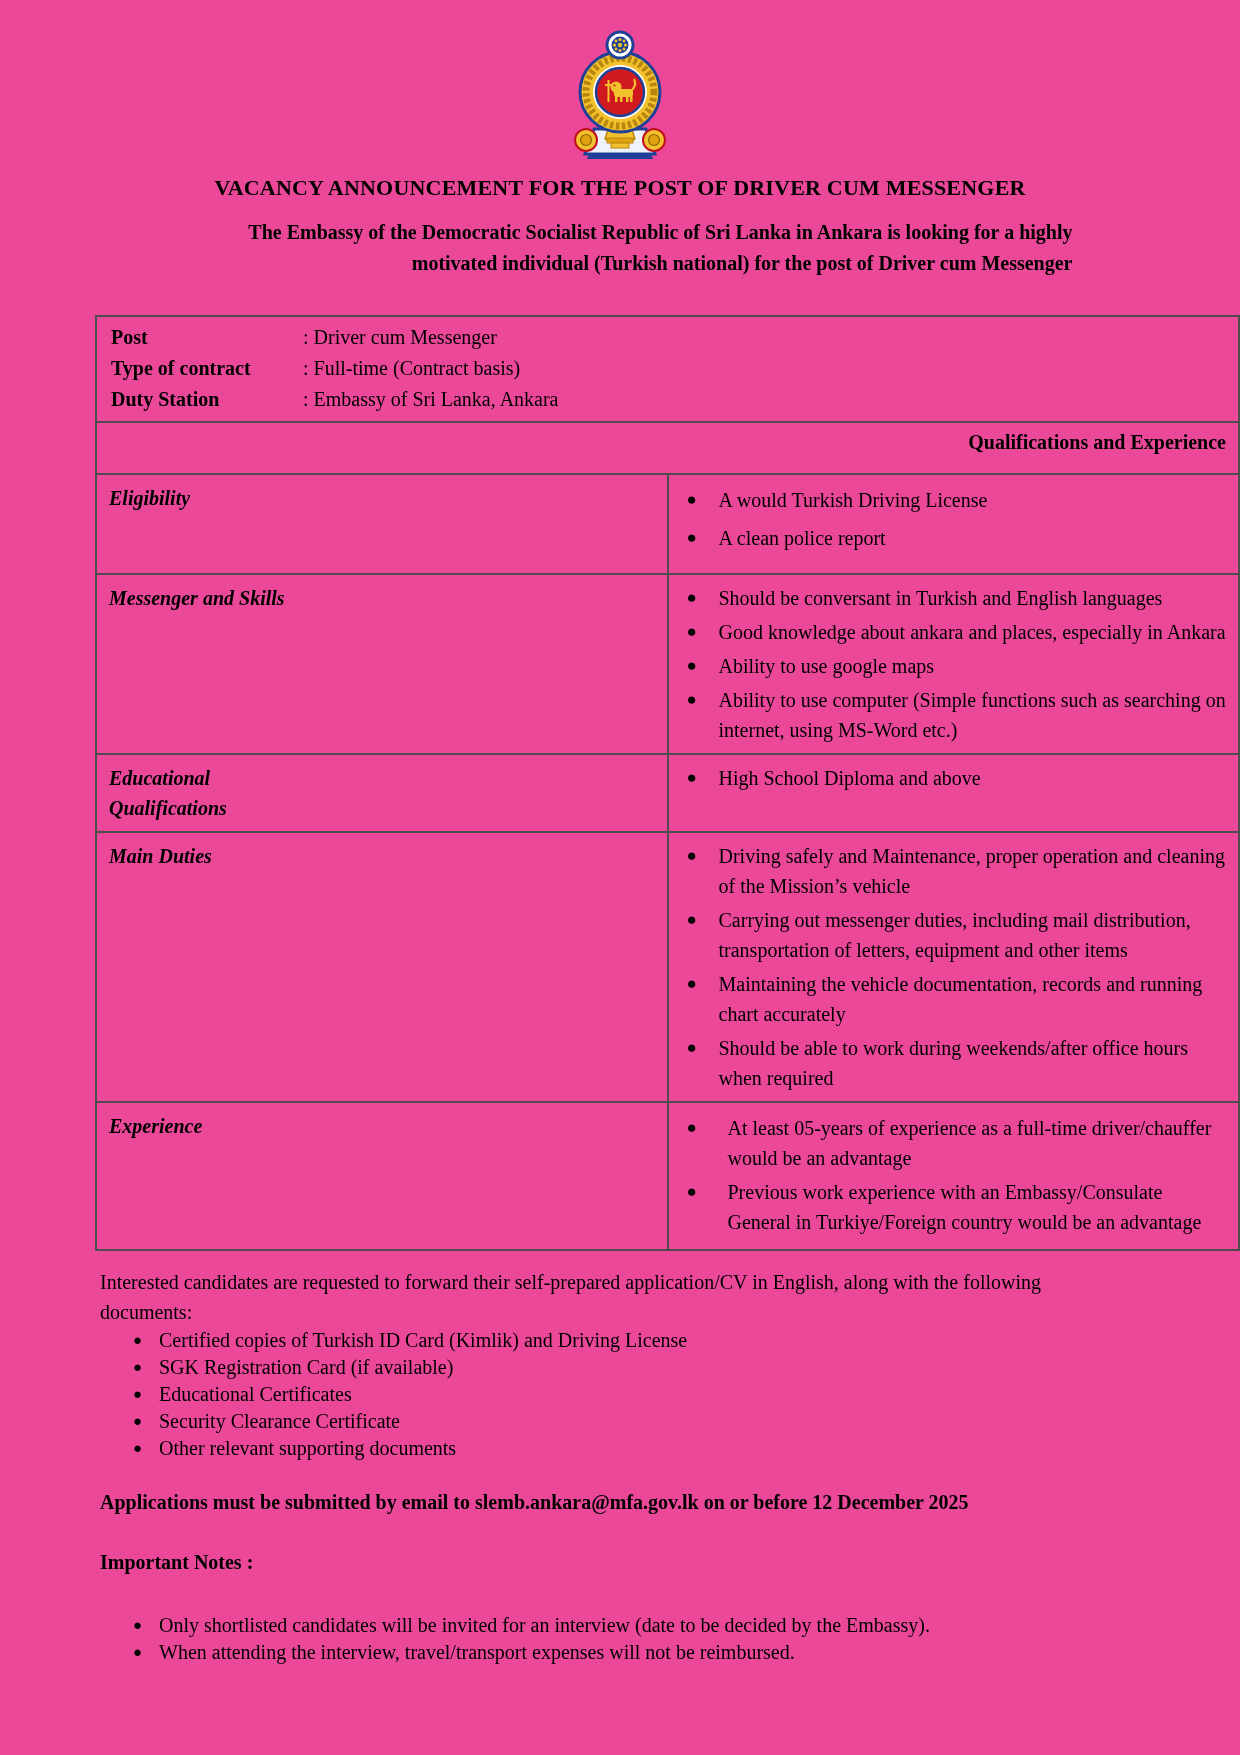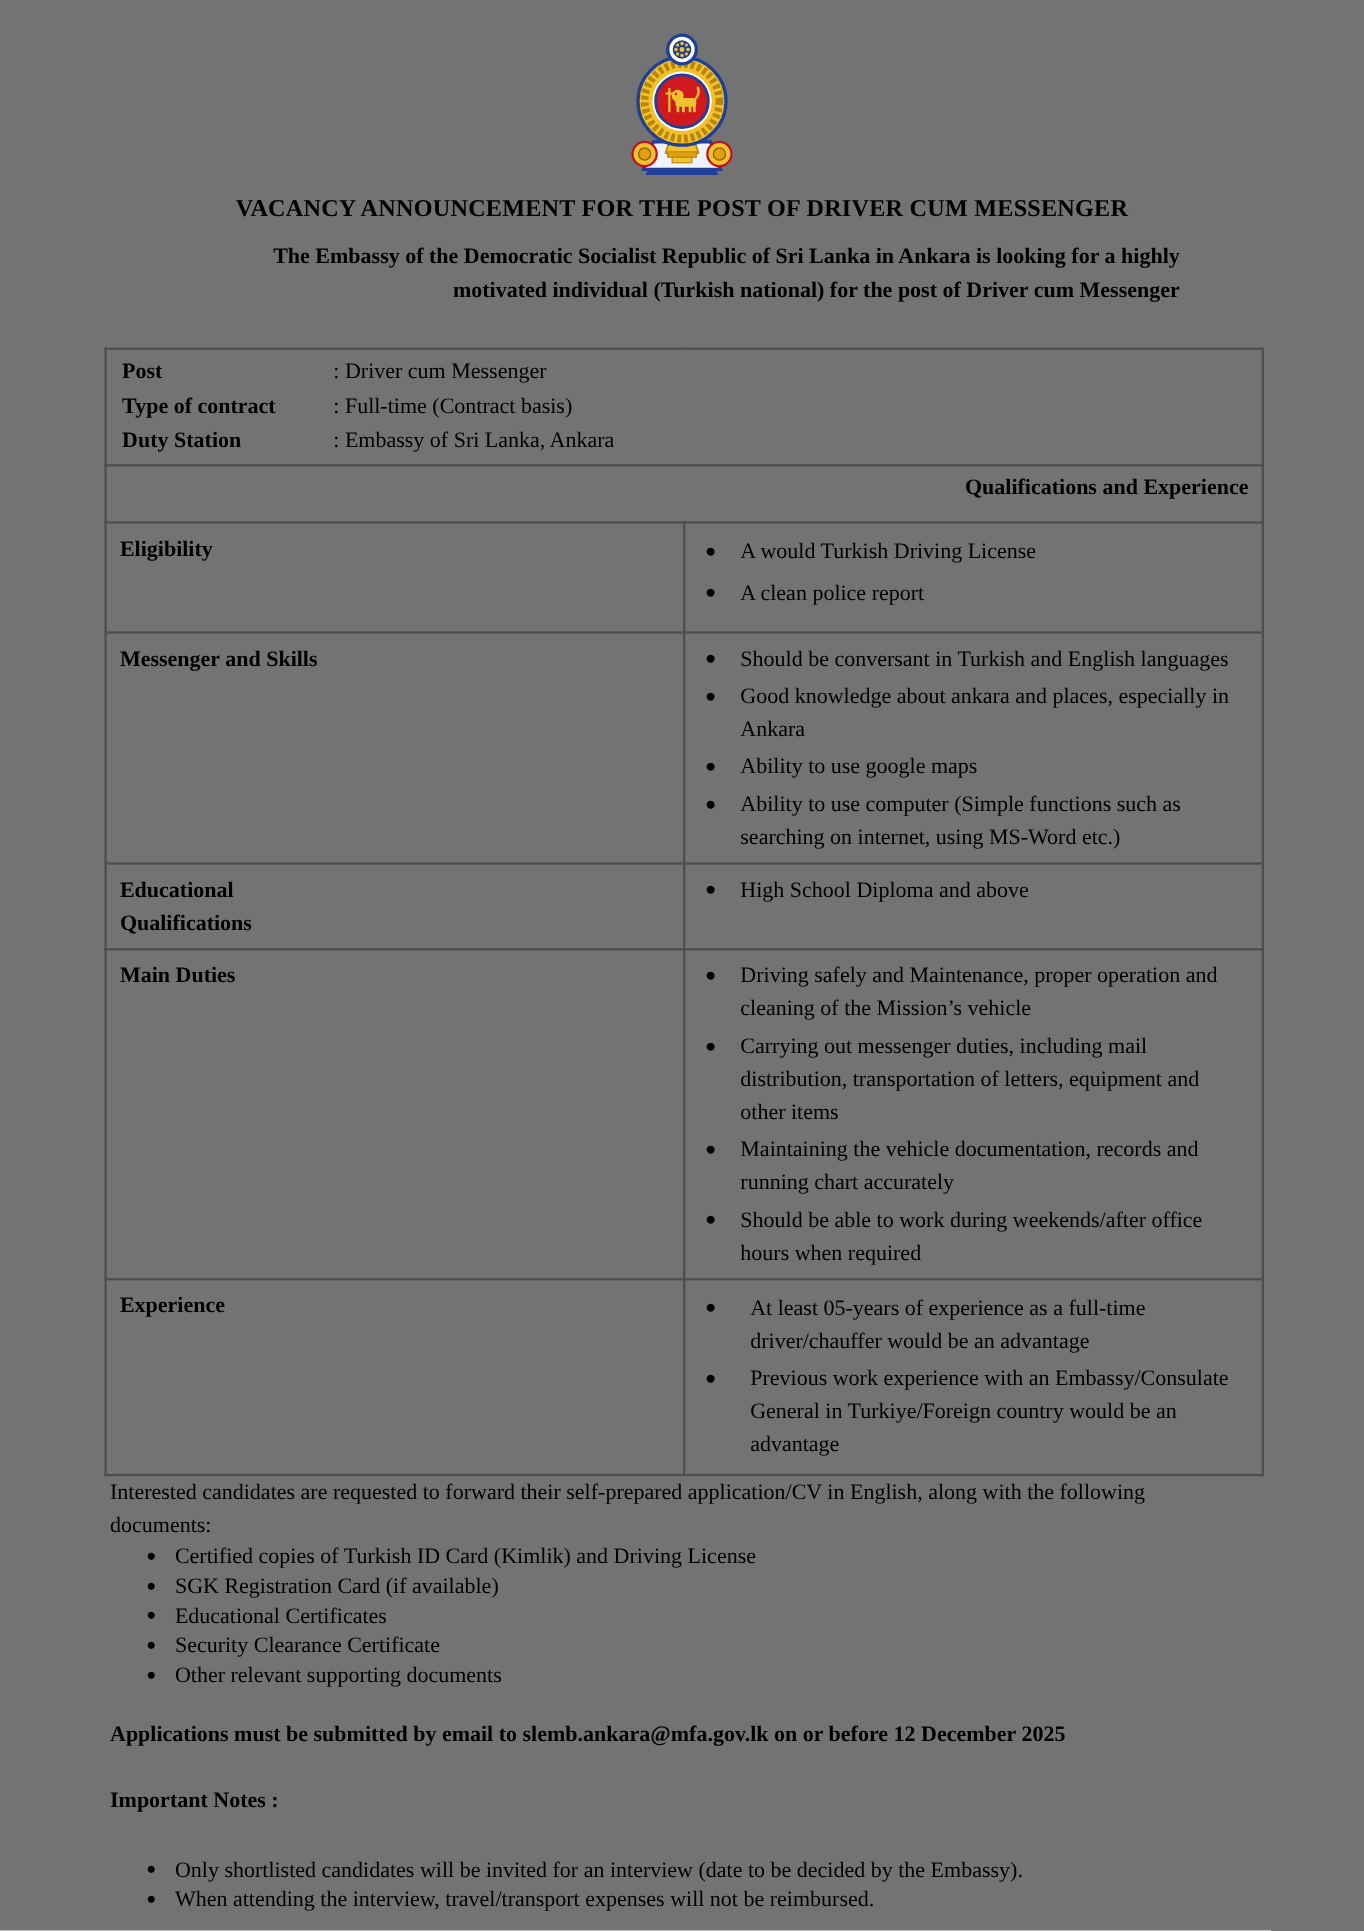--- a/index.html
+++ b/index.html
@@ -1,21 +1,21 @@
 <!DOCTYPE html>
 <html><head>
 <meta charset="utf-8">
 <style>
   * { margin: 0; padding: 0; box-sizing: border-box; }
   html, body { background: #ffffff; }
   .page {
     position: relative;
     width: 1240px;
     height: 1755px;
-    background: #737373;
+    background: #ec4899;
     color: #000;
     font-family: "Liberation Serif", "DejaVu Serif", serif;
     font-size: 20px;
     padding: 30px 95px 0 95px;
     overflow: hidden;
   }
   .emblem-wrap { width: 110px; margin: 0 auto; }
   .doc-title {
     text-align: center;
     font-size: 22px;
@@ -25,31 +25,31 @@
   }
   .intro {
     max-width: 905px;
     margin: 16px auto 0 auto;
     text-align: right;
     line-height: 31px;
     font-weight: bold;
   }
   table.vtable {
     border-collapse: collapse;
-    margin: 36px auto 0 auto;
-    width: 1054px;
+    margin: 36px auto 16px auto;
+    width: 1145px;
     table-layout: fixed;
   }
   table.vtable td {
     border: 2px solid #4d4d4d;
     vertical-align: top;
     padding: 8px 12px;
     line-height: 30px;
   }
-  td.label-cell { width: 295px; font-weight: bold; }
+  td.label-cell { width: 295px; font-weight: bold; font-style: italic; }
   td.items-cell { width: 735px; }
   .kv { display: flex; line-height: 31px; }
   .kv .k { font-weight: bold; width: 192px; flex: 0 0 auto; }
   .kv .v { font-weight: normal; }
   tr.summary-row td { padding: 5px 12px 6px 14px; }
   tr.qheader-row td {
     text-align: right;
     font-weight: bold;
     padding: 4px 12px 16px 12px;
   }

